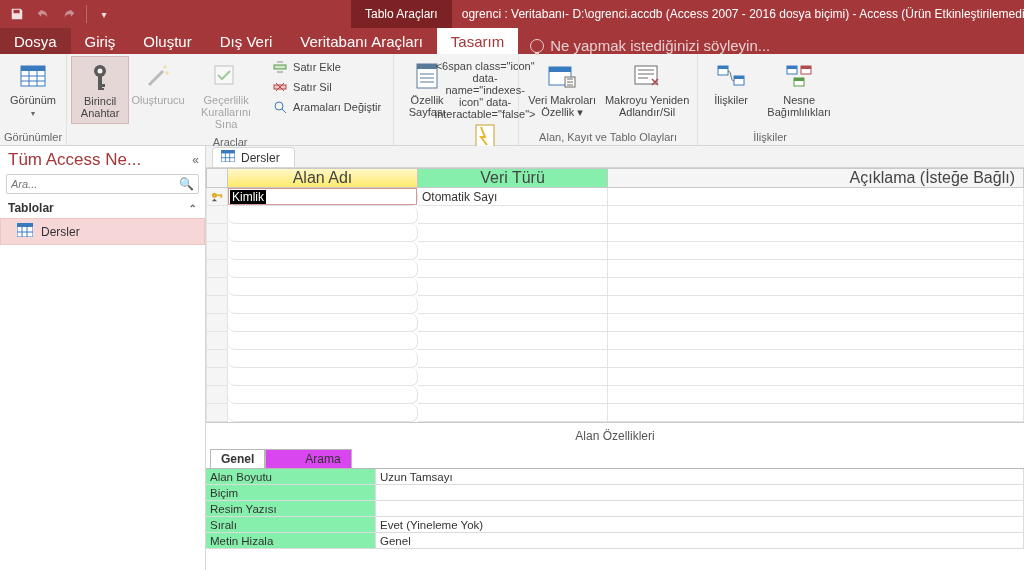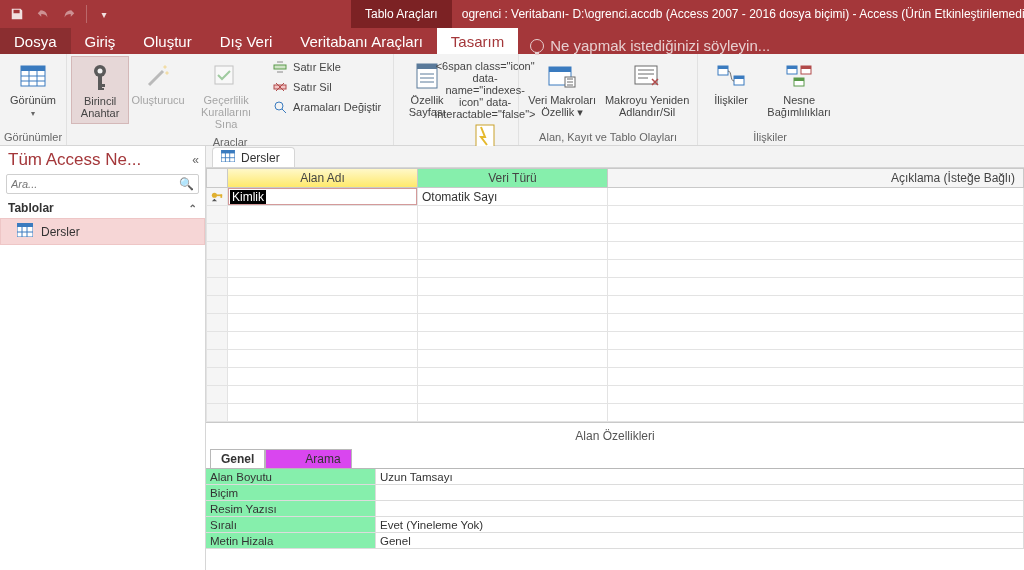--- a/index.html
+++ b/index.html
@@ -50,30 +50,30 @@
   .navpane-item { display: flex; align-items: center; gap: 8px; padding: 4px 8px 4px 16px; background: #f6d6d6; border: 1px solid #eec6c6; font-size: 12px; }
   .navpane-item .tbl-icon { width: 16px; height: 14px; }
 
   .designarea { flex: 1; display: flex; flex-direction: column; background: #f8f8f8; }
   .doc-tabs { display: flex; align-items: flex-end; height: 22px; padding-left: 6px; background: #f3f3f3; border-bottom: 1px solid #d6d6d6; }
   .doc-tab { display: flex; align-items: center; gap: 6px; background: #fff; border: 1px solid #d6d6d6; border-bottom: none; padding: 2px 14px 2px 8px; font-size: 12px; border-radius: 4px 4px 0 0; }
   .doc-tab .tbl-icon { width: 14px; height: 12px; }
 
   .design-grid { flex: 0 0 auto; display: flex; flex-direction: column; background: #fff; }
   .dg-header { display: flex; height: 20px; }
-  .dg-header > div { border: 1px solid #c9c9c9; border-left: none; display: flex; align-items: center; justify-content: center; font-size: 12px; color: #444; }
+  .dg-header > div { border: 1px solid #c9c9c9; border-left: none; display: flex; align-items: center; justify-content: center; font-size: 16px; color: #444; }
   .dg-rowsel-h { width: 22px; background: #f5f5f5; border-left: 1px solid #c9c9c9 !important; }
   .dg-col-name { width: 190px; background: linear-gradient(#fff8c8,#ffe96b); }
   .dg-col-type { width: 190px; background: #86efac; }
   .dg-col-desc { flex: 1; background: #f5f5f5; justify-content: flex-end !important; padding-right: 8px; }
   .dg-body { display: flex; flex-direction: column; }
   .dg-row { display: flex; height: 18px; }
   .dg-row > div { border-right: 1px solid #e3e3e3; border-bottom: 1px solid #e3e3e3; display: flex; align-items: center; font-size: 12px; padding: 0 4px; }
   .dg-row .dg-rowsel { width: 22px; background: #f5f5f5; border-left: 1px solid #e3e3e3; justify-content: center; }
-  .dg-row .dg-name { width: 190px; }
+  .dg-row .dg-name { width: 190px; border-radius: 7px; }
   .dg-row .dg-type { width: 190px; }
   .dg-row .dg-desc { flex: 1; }
   .dg-row.first .dg-name { padding: 0; }
   .dg-name-edit { width: 100%; height: 100%; display: flex; align-items: center; border: 1px solid #d49a9a; background: #fff; }
   .dg-name-edit span { background: #000; color: #fff; padding: 0 2px; margin-left: 1px; font-size: 12px; line-height: 14px; }
   .pk-icon { width: 14px; height: 12px; }
 
   .field-props { flex: 1; display:flex; flex-direction: column; border-top: 1px solid #c9c9c9; background: #fff; }
   .field-props-title { text-align: center; font-size: 12px; color: #555; padding: 6px 0; }
   .fp-tabs { display: flex; align-items: flex-end; padding-left: 4px; gap: 0; }

